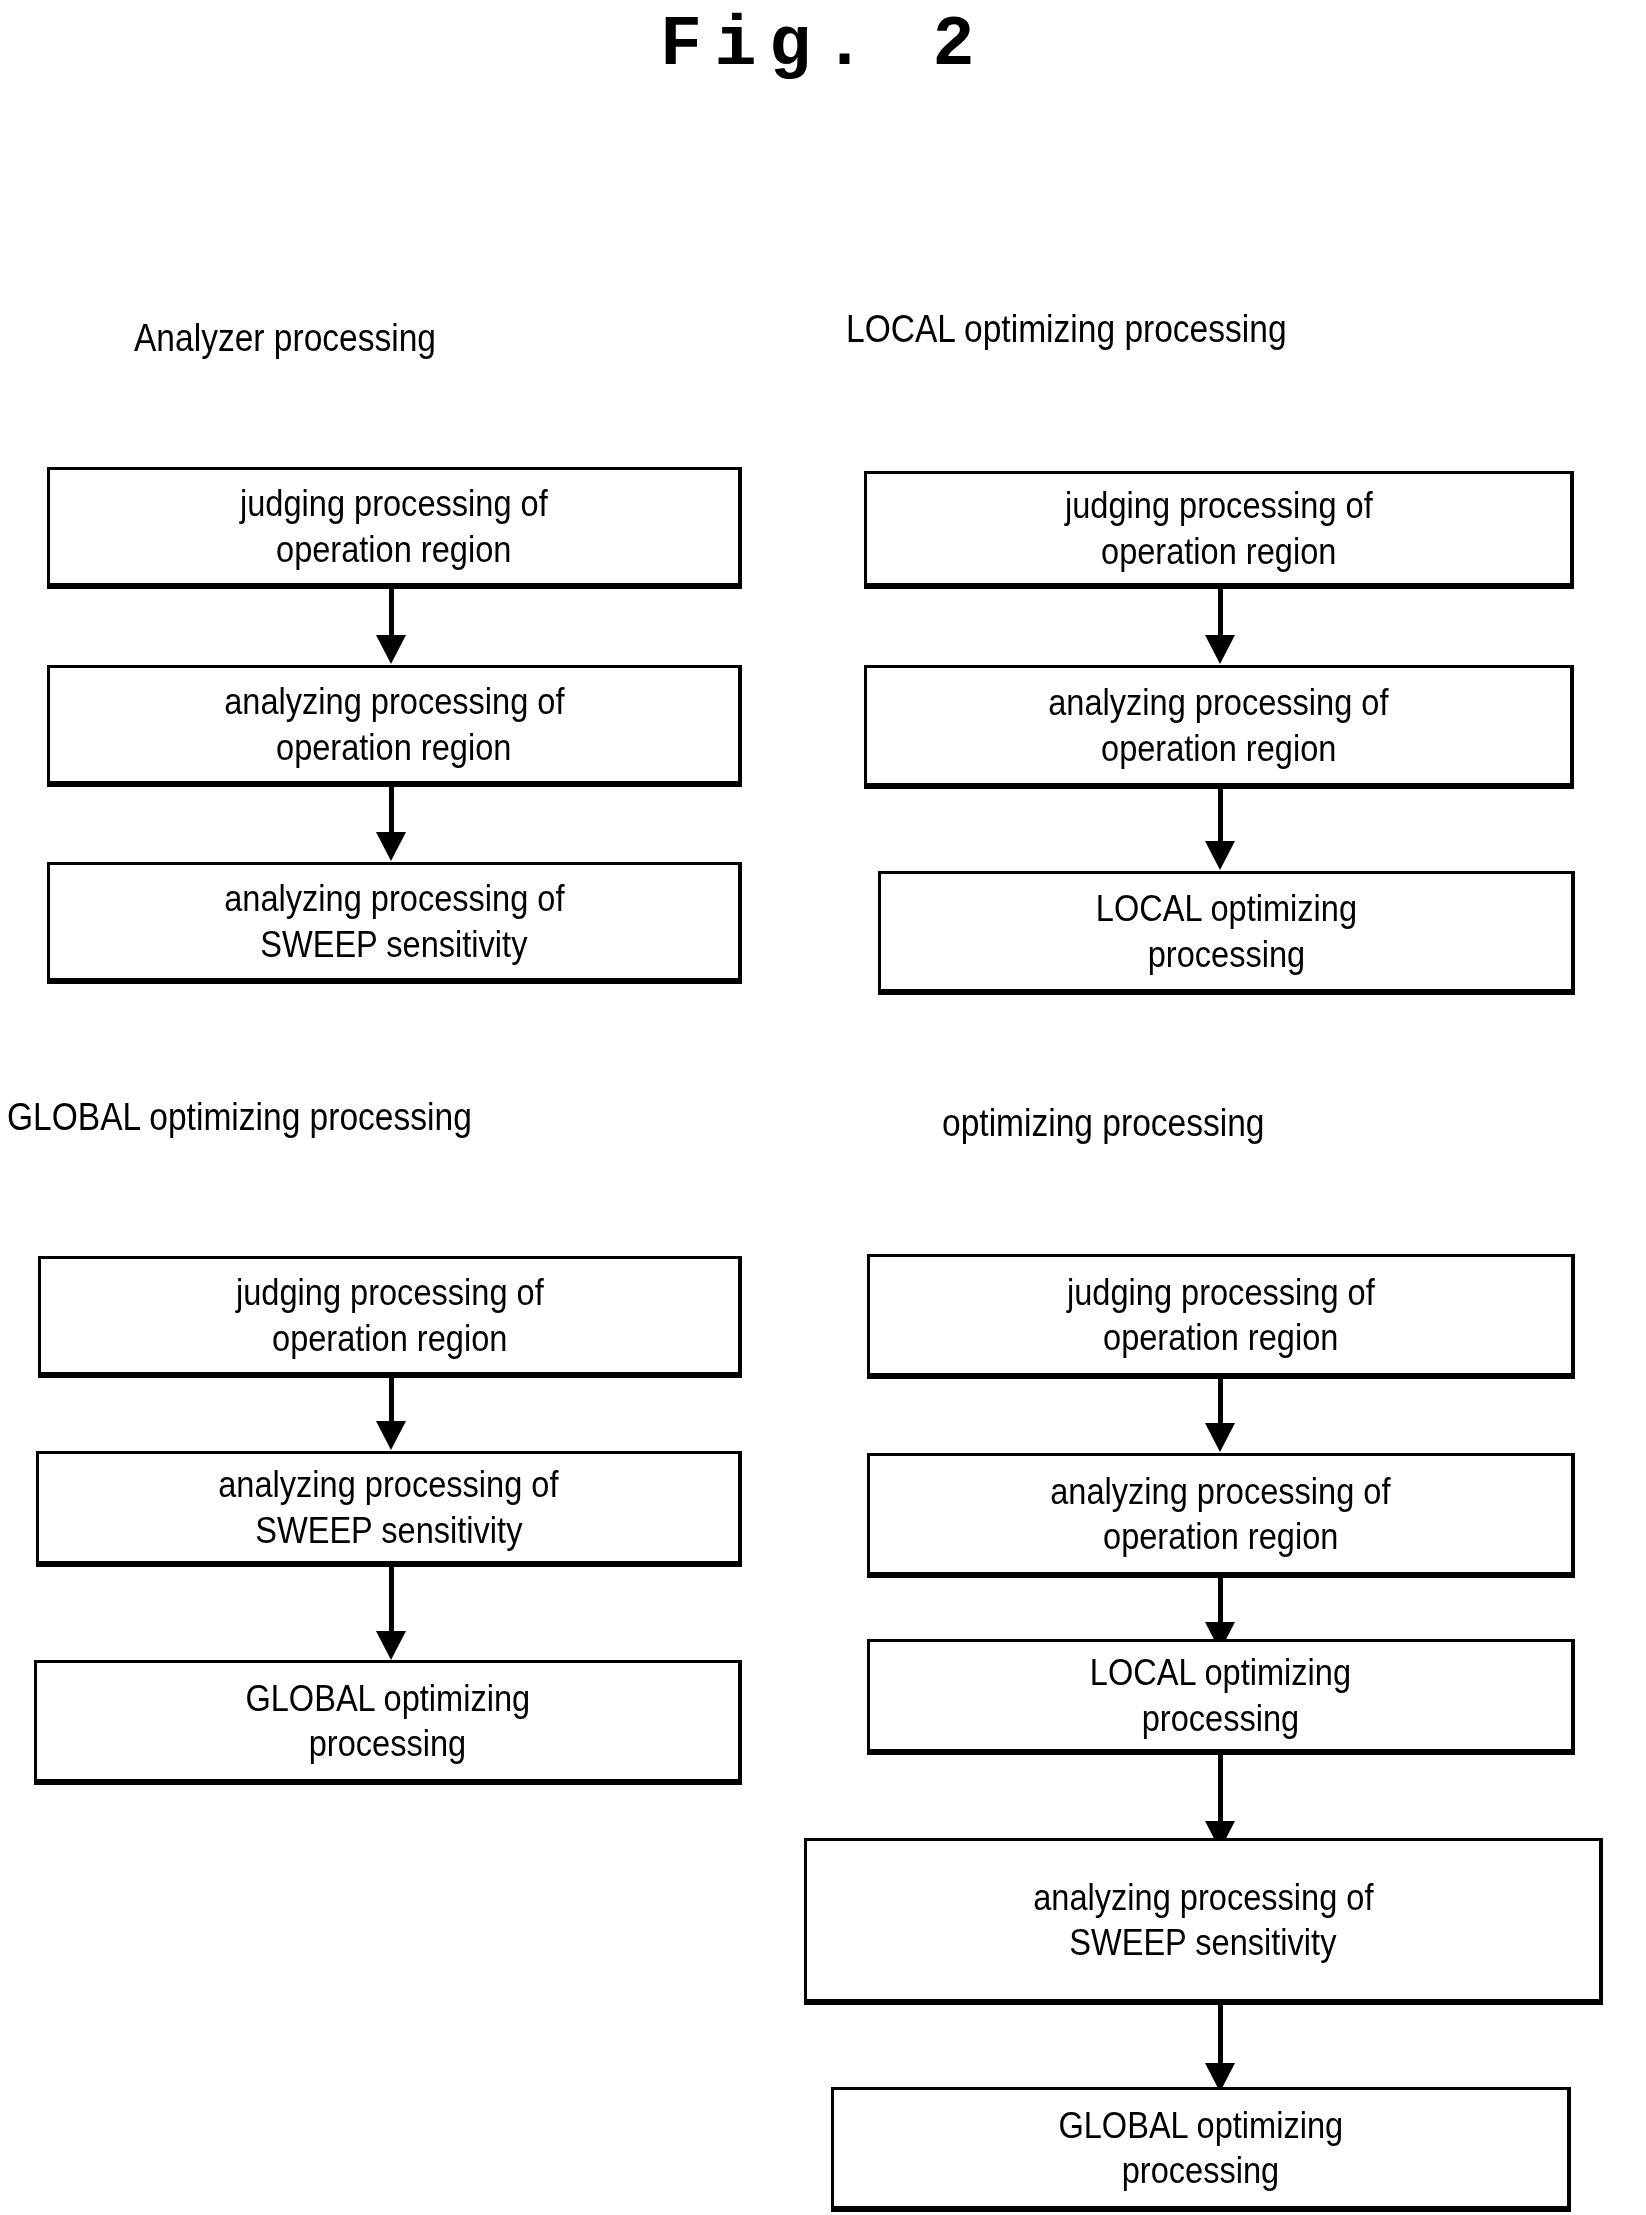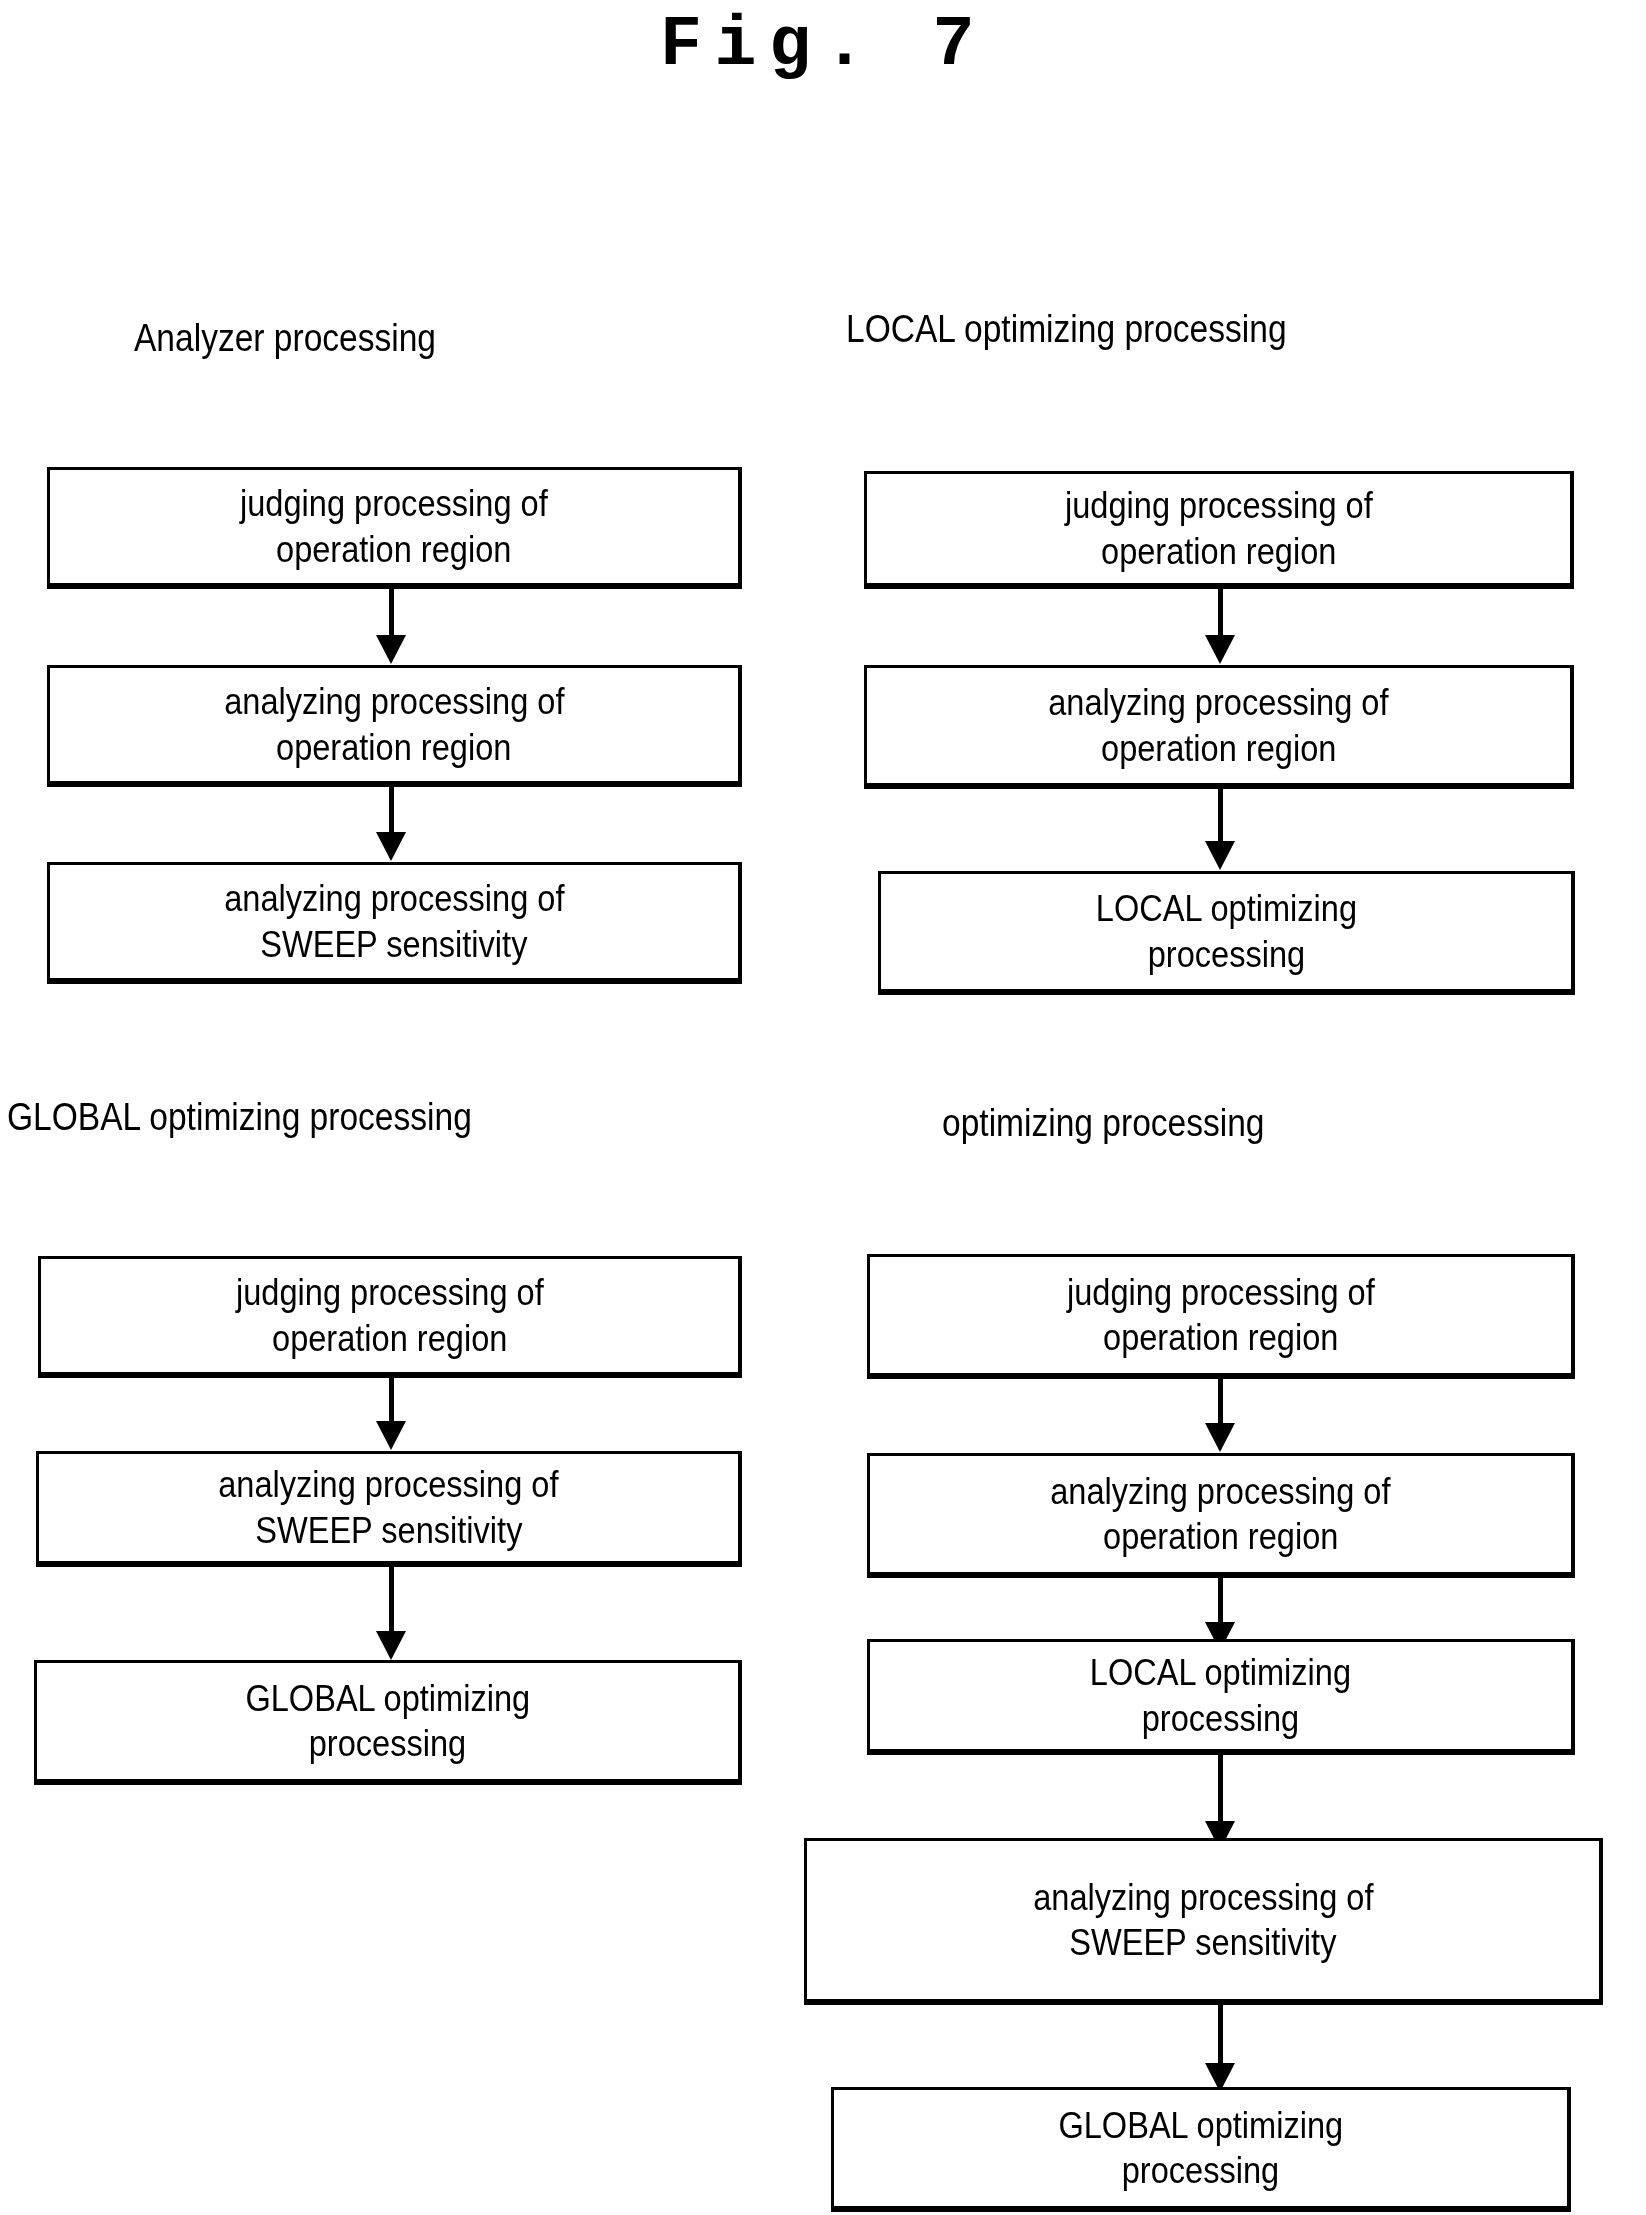--- a/index.html
+++ b/index.html
@@ -87,21 +87,21 @@
     border-left: 15px solid transparent;
     border-right: 15px solid transparent;
     border-top: 29.6px solid #000000;
   }
 </style>
 </head>
 <body>
 
 <div id="page">
 
-  <div class="fig-title">Fig. 7</div>
+  <div class="fig-title">Fig. 2</div>
 
   <div class="panel-header" style="left:134px; top:318px;">Analyzer processing</div>
 
   <div class="pbox" style="left:47px; top:467px; width:695px; height:122px;">
     <span class="ln">judging processing of</span>
     <span class="ln">operation region</span>
   </div>
 
   <div class="arrow" style="left:376px; top:589px; height:75px;">
     <span class="shaft" style="height:46px;"></span>

